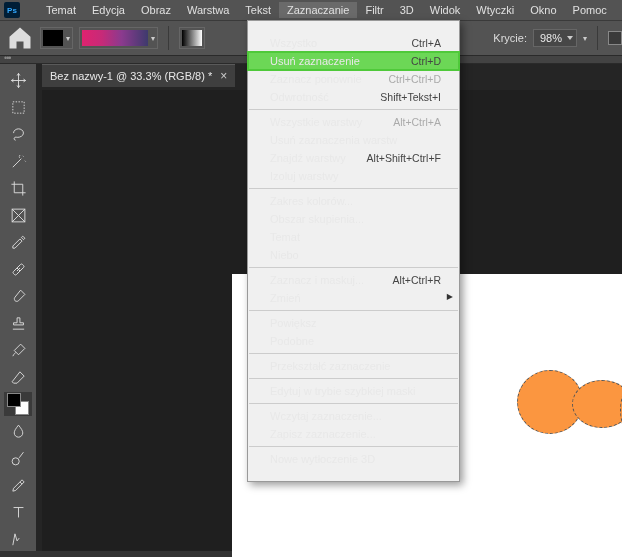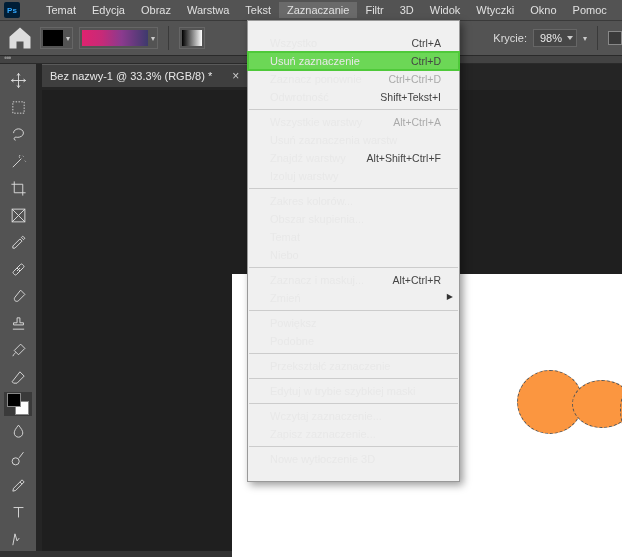--- a/index.html
+++ b/index.html
@@ -24,21 +24,21 @@
 .handle::before{content:"•••";position:absolute;left:4px;top:-3px;font-size:9px;color:#888;letter-spacing:-1px}
 .row{display:flex}
 .toolbar{background:#535353;width:36px;display:flex;flex-direction:column;align-items:center;padding-top:4px;gap:3px}
 .tbtn{width:28px;height:24px;display:flex;align-items:center;justify-content:center;color:#ddd;position:relative}
 .tbtn.active{background:#3a3a3a}
 .tbtn svg{width:17px;height:17px;stroke:#ddd;fill:none;stroke-width:1.3}
 .fgbg{width:22px;height:22px;position:relative}
 .fgbg .b{position:absolute;right:0;bottom:0;width:14px;height:14px;background:#fff;border:1px solid #888}
 .fgbg .f{position:absolute;left:0;top:0;width:14px;height:14px;background:#000;border:1px solid #888}
 .doc-area{flex:1;background:#252525;position:relative}
-.tab{display:inline-flex;align-items:center;background:#3f3f3f;padding:4px 8px;border-top:1px solid #5a5a5a;gap:20px;margin-left:6px}
+.tab{display:inline-flex;align-items:center;background:#3f3f3f;padding:4px 8px;border-top:1px solid #5a5a5a;gap:8px;margin-left:6px}
 .tab-x{color:#ccc;font-size:12px}
 .canvas{position:absolute;top:26px;left:6px;right:0;bottom:0;background:#1f1f1f}
 .canvas-inner{position:absolute;top:184px;left:190px;width:420px;height:380px;background:#fff}
 .blob{position:absolute;background:#fb9640;border-radius:50%;border:1px dashed #555}
 .dropdown{position:absolute;left:247px;top:20px;width:213px;background:#f0f0f0;border:1px solid #999;box-shadow:3px 3px 8px rgba(0,0,0,.4);padding:13px 0;z-index:10}
 .ditem{display:flex;justify-content:space-between;padding:3px 18px 3px 22px;color:#222;position:relative}
 .ditem.hi{background:#6cd756;outline:2px solid #4fc93a;outline-offset:-1px}
 .ditem.dis{color:#999}
 .sc{color:#444;font-size:10.5px}
 .ditem.dis .sc{color:#aaa}

